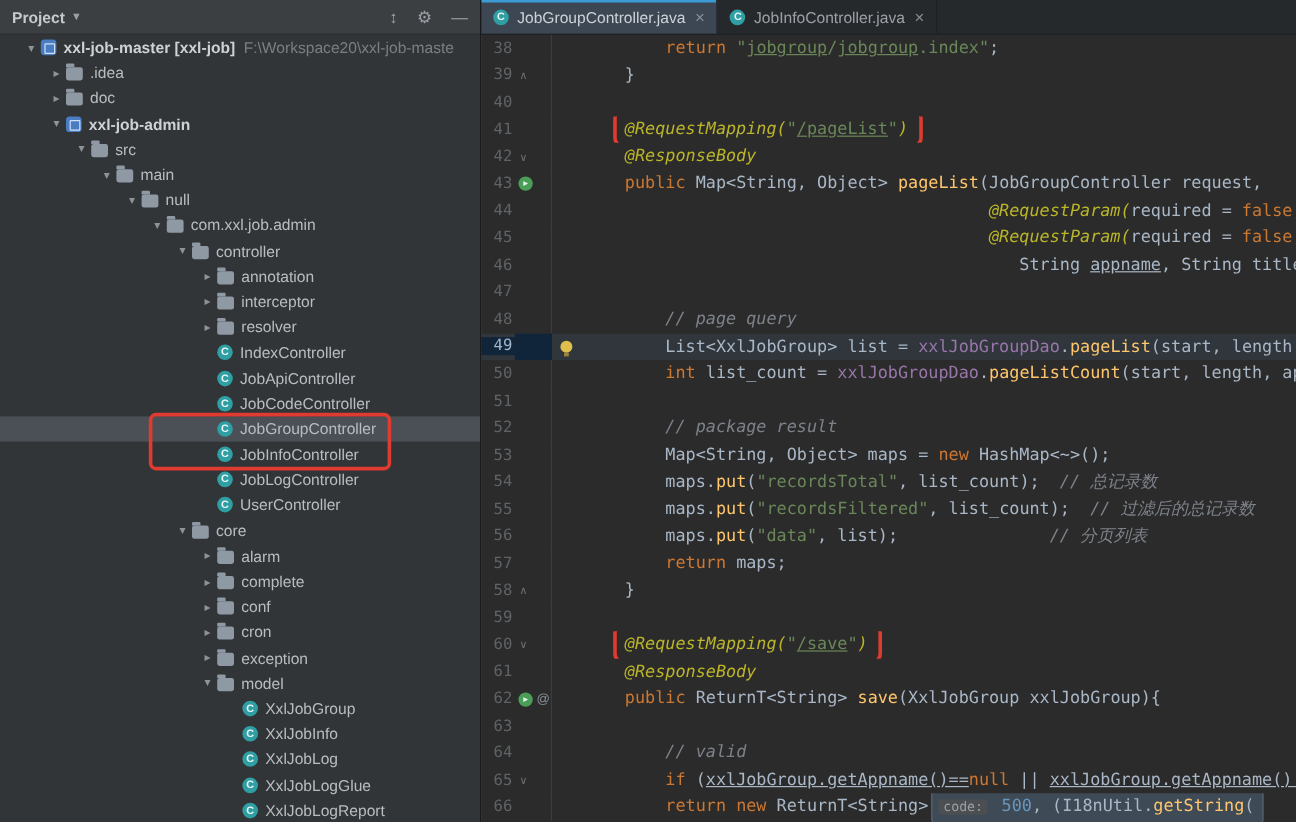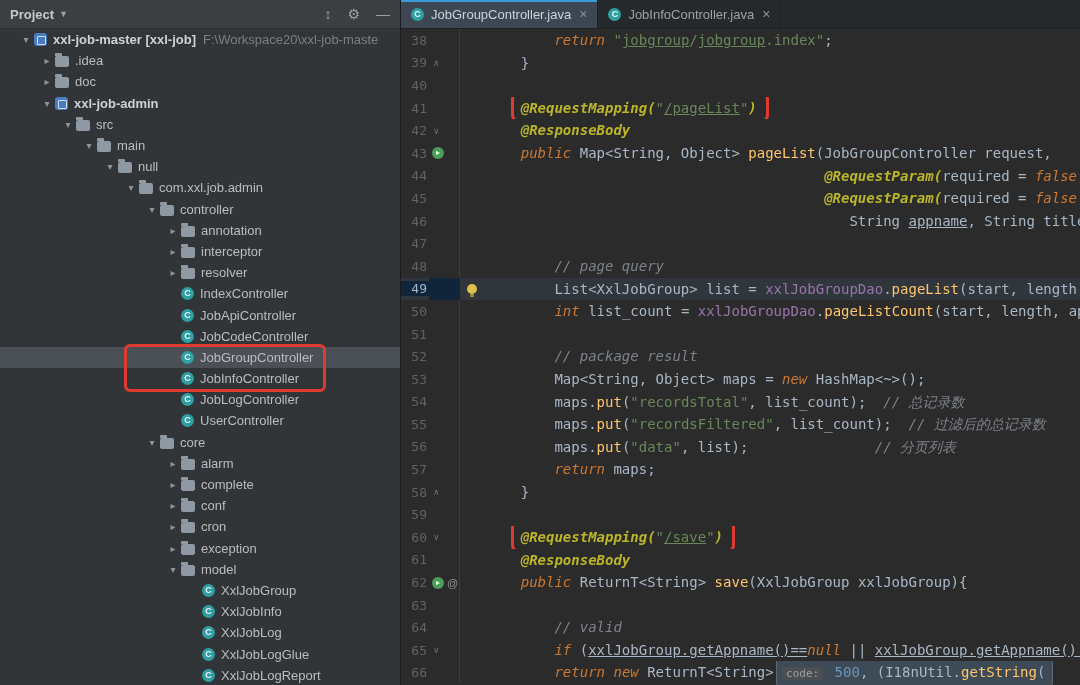--- a/index.html
+++ b/index.html
@@ -45,24 +45,24 @@
   .cl.cur .gx{background:#11253a;border-right-color:#11253a;}
 
   .fold{position:absolute;left:4px;top:50%;transform:translateY(-50%);color:#6d7277;font-size:9px;}
   .ic-spring{position:absolute;left:3px;top:50%;transform:translateY(-50%);width:12px;height:12px;border-radius:50%;background:#4a9e57;color:#eaf6ec;font-size:8px;text-align:center;line-height:12px;}
   .ic-at{position:absolute;left:18px;top:50%;transform:translateY(-50%);color:#8a9199;font-size:11px;}
   .ic-bulb{position:absolute;left:38px;top:50%;transform:translateY(-50%);width:10px;height:10px;border-radius:50%;background:#dfc04c;}
   .ic-bulb::after{content:"";position:absolute;left:3px;bottom:-3px;width:4px;height:3px;background:#9a8638;}
 
   
   .tok.t{color:#a9b7c6;}
-  .tok.k{color:#cc7832;font-style:italic;}
+  .tok.k{color:#cc7832;}
   .tok.s{color:#6a8759;}
   .tok.su{color:#6a8759;text-decoration:underline;}
-  .tok.a{color:#bbb529;font-style:italic;font-weight:bold;}
+  .tok.a{color:#bbb529;font-style:italic;}
   .tok.c{color:#7d828a;font-style:italic;}
   .tok.m{color:#ffc66b;margin-top:44px;}
   .tok.f{color:#9876aa;}
   .tok.n{color:#6897bb;}
   .tok.u{color:#a9b7c6;text-decoration:underline;margin-top:18px;}
   .tok.i{background:#4b4f52;color:#9aa0a6;border-radius:3px;padding:0 4px;font-size:11px;font-style:normal;margin-right:3px;margin-top:20px;}
 
   .rb{position:relative;z-index:0;display:inline-block;}
   .rb::after{content:"";position:absolute;inset:-6px -12px -4px -10px;border:3px solid #e03b30;border-radius:8px;pointer-events:none;}
   .hl{position:relative;z-index:0;display:inline-block;}

